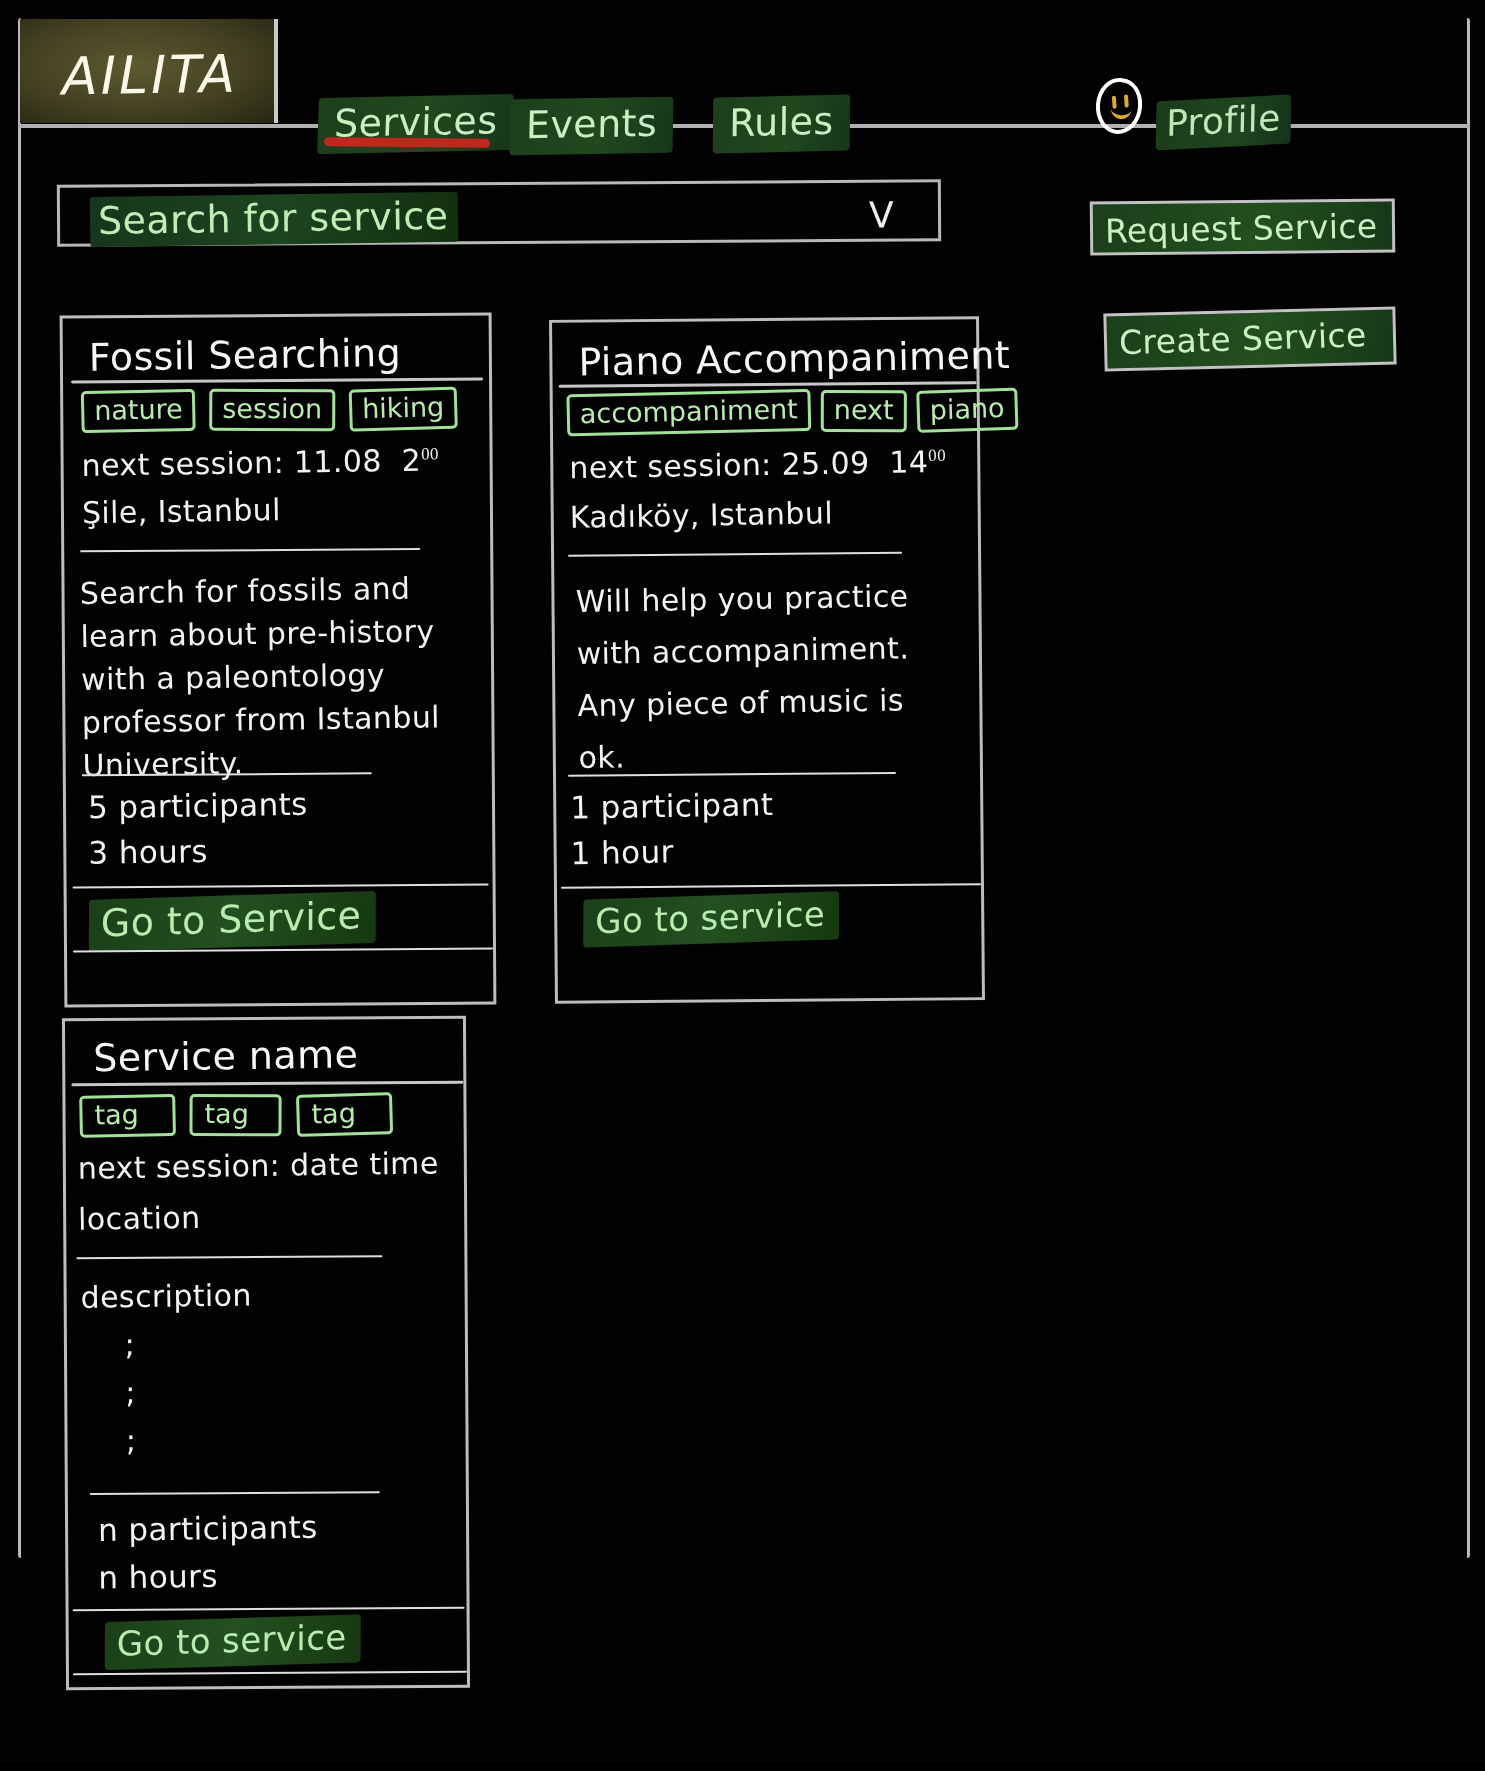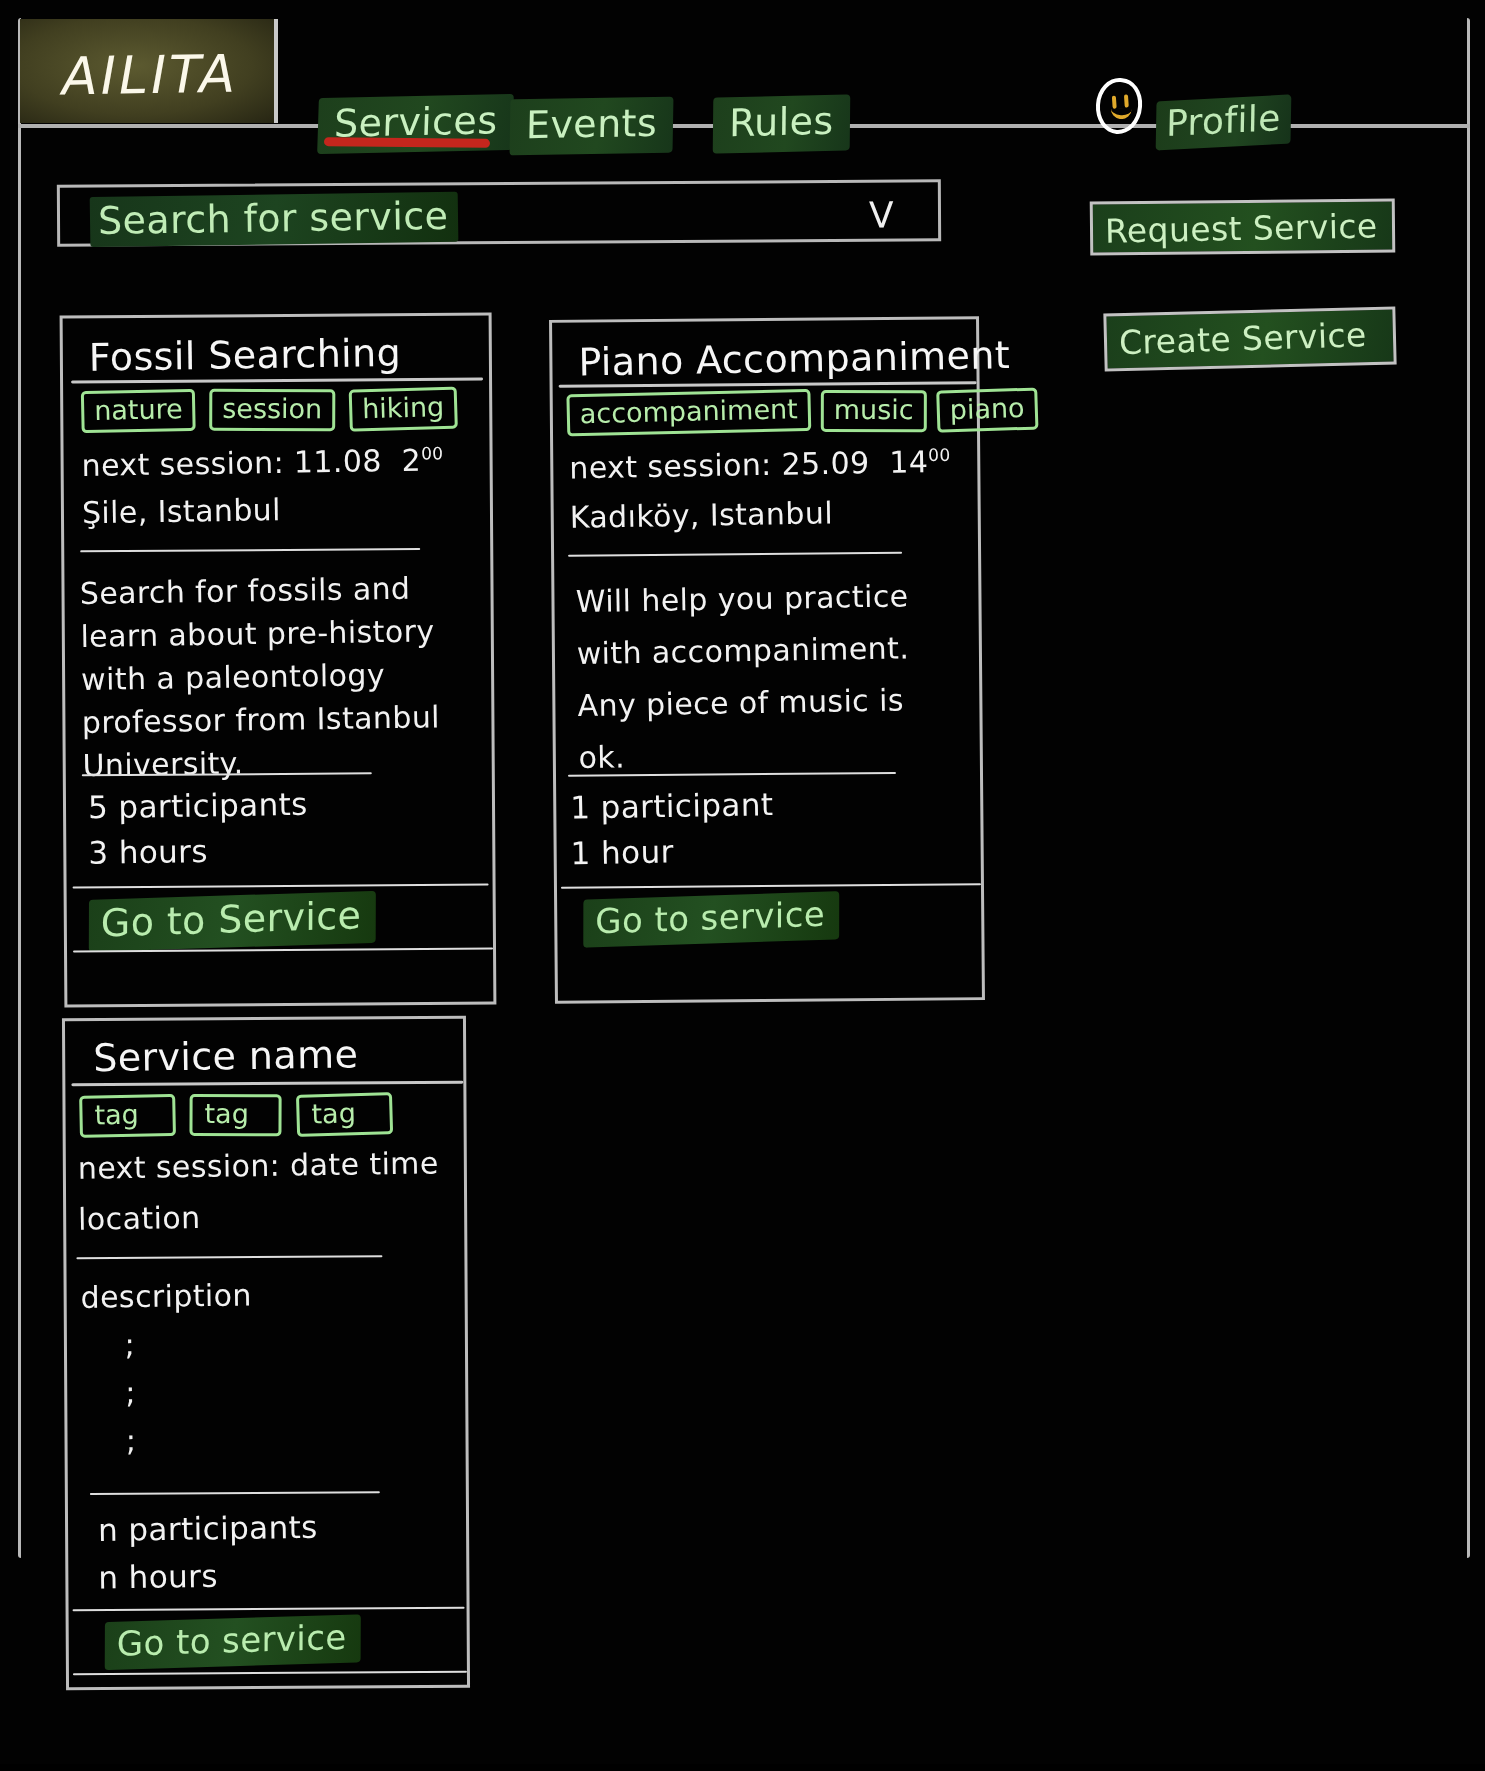--- a/index.html
+++ b/index.html
@@ -221,21 +221,21 @@
   }
   .tag:nth-child(2) { transform: rotate(0.6deg); }
   .tag:nth-child(3) { transform: rotate(-1.3deg); }
 
   .meta-line {
     position: absolute;
     font-size: 30px;
     color: #f2f2f2;
     white-space: nowrap;
   }
-  .meta-line sup { font-size: 17px; vertical-align: super; }
+  .meta-line sup { font-size: 17px; vertical-align: super; font-family: Liberation Serif, serif; }
 
   .desc {
     position: absolute;
     font-size: 30px;
     line-height: 43px;
     color: #f2f2f2;
   }
   .desc div { white-space: nowrap; }
 
   .stat {
@@ -350,21 +350,21 @@
 
     <div class="rule thin" style="left:6px; top:632px; width:420px;"></div>
   </div>
 
   <div class="card" id="card-piano">
     <div class="card-title hand">Piano Accompaniment</div>
     <div class="rule" style="left:6px; top:62px; width:418px;"></div>
 
     <div class="tags-row" style="left:14px; top:70px; gap:10px;">
       <span class="tag">accompaniment</span>
-      <span class="tag">music</span>
+      <span class="tag">next</span>
       <span class="tag">piano</span>
     </div>
 
     <div class="meta-line hand" style="left:16px; top:126px;">
       <span>next session:</span>
       <span>25.09</span>&nbsp;
       <span>14</span><sup>00</sup>
     </div>
 
     <div class="meta-line hand" style="left:16px; top:176px;">Kadıköy, Istanbul</div>

